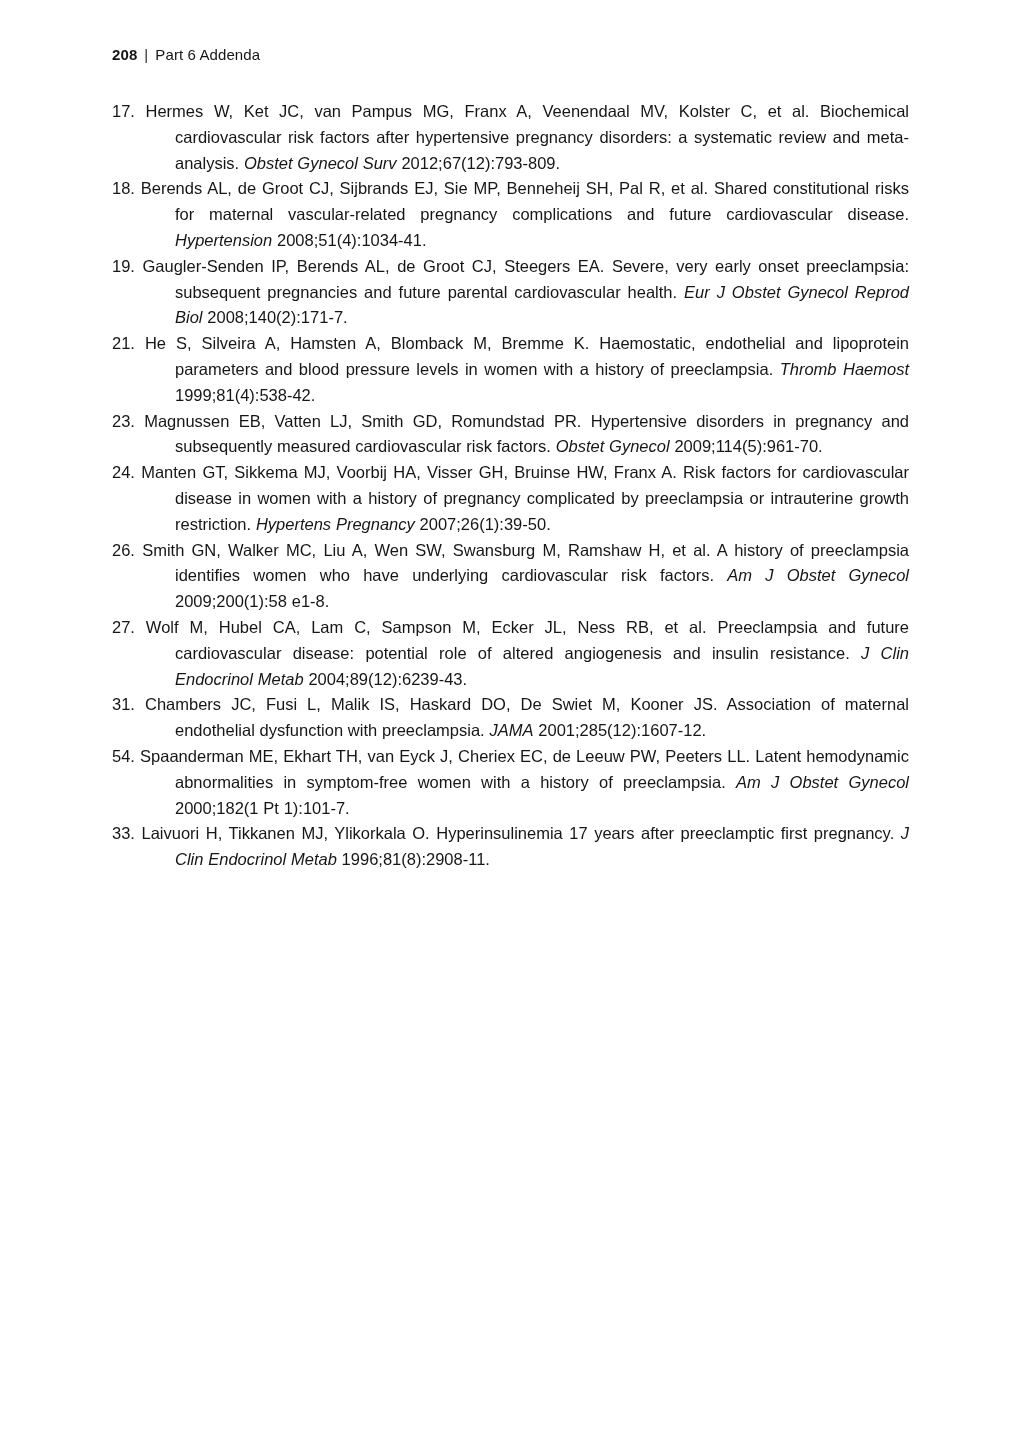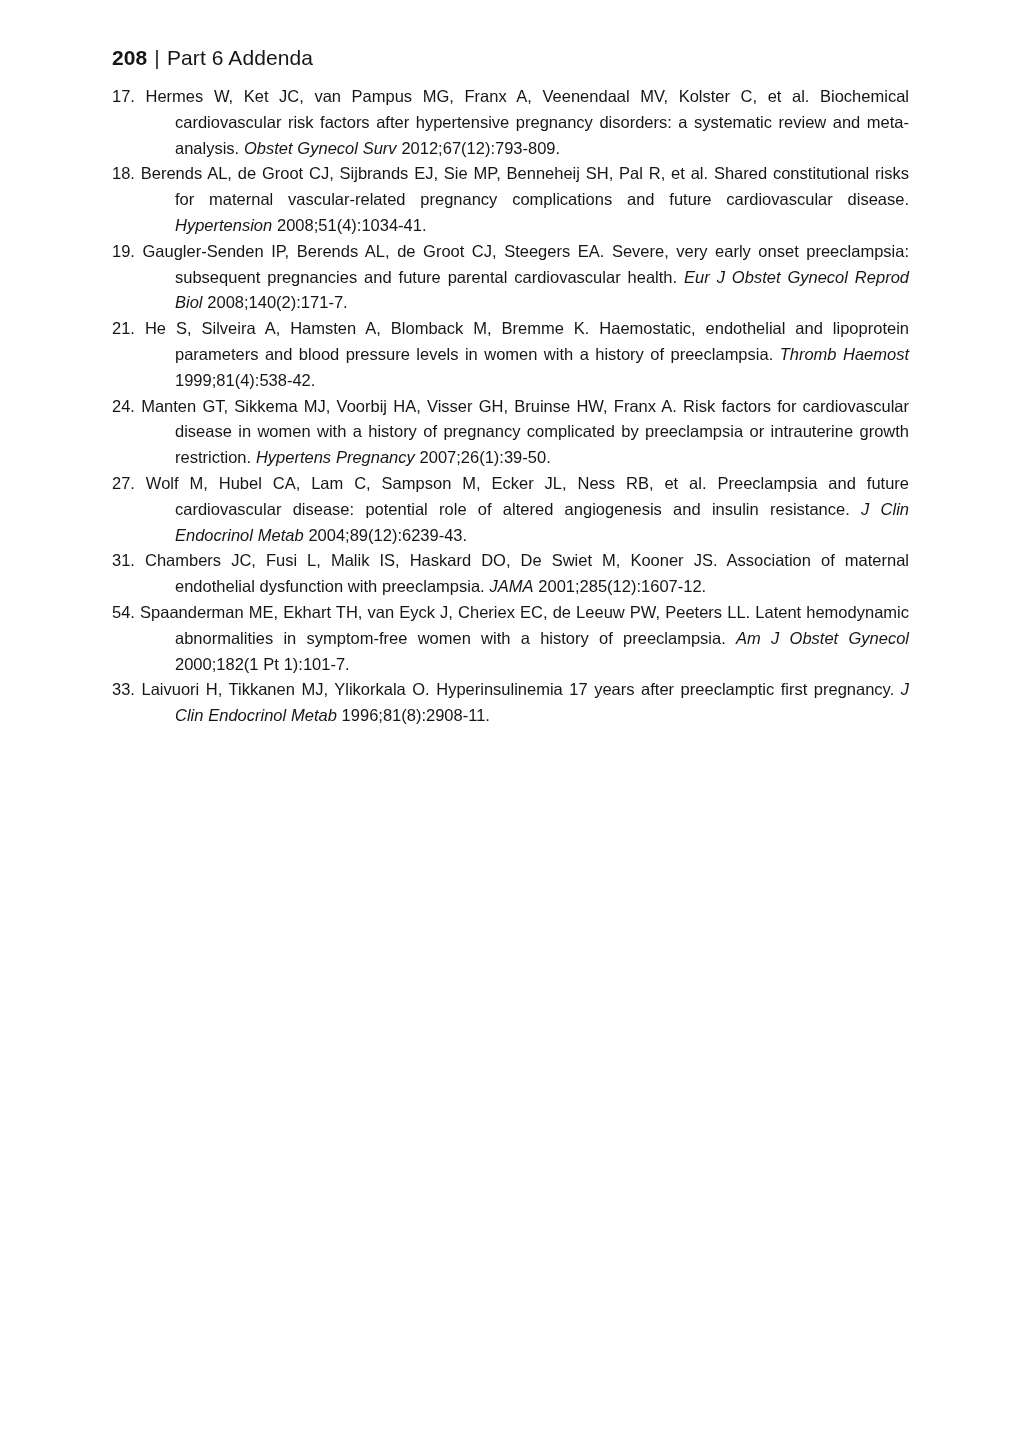--- a/index.html
+++ b/index.html
@@ -12,36 +12,36 @@
     height: 1440px;
     position: relative;
     font-family: "Liberation Sans", sans-serif;
     color: #161616;
     overflow: hidden;
   }
   .page-header {
     position: absolute;
     left: 112px;
     top: 46px;
-    font-size: 21px;
+    font-size: 15px;
     letter-spacing: 0.1px;
     white-space: nowrap;
   }
   .page-number {
     font-weight: 700;
   }
   .sep {
     margin: 0 7px;
     font-weight: 400;
     color: #2a2a2a;
   }
   .ref-list {
     position: absolute;
     left: 112px;
-    top: 84px;
+    top: 99px;
     width: 797px;
   }
   .ref {
     font-size: 16.5px;
     line-height: 25.8px;
     text-align: justify;
     padding-left: 63px;
     text-indent: -63px;
     word-spacing: 0.2px;
   }
@@ -54,18 +54,20 @@
 
 <div class="page-header">
   <span class="page-number">208</span><span class="sep">|</span><span>Part 6 Addenda</span>
 </div>
 
 <div class="ref-list">
     <div class="ref"><span class="ref-num">17.</span> <span>Hermes W, Ket JC, van Pampus MG, Franx A, Veenendaal MV, Kolster C, et al. Biochemical cardiovascular risk factors after hypertensive pregnancy disorders: a systematic review and meta-analysis. </span><i>Obstet Gynecol Surv</i><span> 2012;67(12):793-809.</span></div>
     <div class="ref"><span class="ref-num">18.</span> <span>Berends AL, de Groot CJ, Sijbrands EJ, Sie MP, Benneheij SH, Pal R, et al. Shared constitutional risks for maternal vascular-related pregnancy complications and future cardiovascular disease. </span><i>Hypertension</i><span> 2008;51(4):1034-41.</span></div>
     <div class="ref"><span class="ref-num">19.</span> <span>Gaugler-Senden IP, Berends AL, de Groot CJ, Steegers EA. Severe, very early onset preeclampsia: subsequent pregnancies and future parental cardiovascular health. </span><i>Eur J Obstet Gynecol Reprod Biol</i><span> 2008;140(2):171-7.</span></div>
     <div class="ref"><span class="ref-num">21.</span> <span>He S, Silveira A, Hamsten A, Blomback M, Bremme K. Haemostatic, endothelial and lipoprotein parameters and blood pressure levels in women with a history of preeclampsia. </span><i>Thromb Haemost</i><span> 1999;81(4):538-42.</span></div>
+    <div class="ref"><span class="ref-num">23.</span> <span>Magnussen EB, Vatten LJ, Smith GD, Romundstad PR. Hypertensive disorders in pregnancy and subsequently measured cardiovascular risk factors. </span><i>Obstet Gynecol</i><span> 2009;114(5):961-70.</span></div>
     <div class="ref"><span class="ref-num">24.</span> <span>Manten GT, Sikkema MJ, Voorbij HA, Visser GH, Bruinse HW, Franx A. Risk factors for cardiovascular disease in women with a history of pregnancy complicated by preeclampsia or intrauterine growth restriction. </span><i>Hypertens Pregnancy</i><span> 2007;26(1):39-50.</span></div>
+    <div class="ref"><span class="ref-num">26.</span> <span>Smith GN, Walker MC, Liu A, Wen SW, Swansburg M, Ramshaw H, et al. A history of preeclampsia identifies women who have underlying cardiovascular risk factors. </span><i>Am J Obstet Gynecol</i><span> 2009;200(1):58 e1-8.</span></div>
     <div class="ref"><span class="ref-num">27.</span> <span>Wolf M, Hubel CA, Lam C, Sampson M, Ecker JL, Ness RB, et al. Preeclampsia and future cardiovascular disease: potential role of altered angiogenesis and insulin resistance. </span><i>J Clin Endocrinol Metab</i><span> 2004;89(12):6239-43.</span></div>
     <div class="ref"><span class="ref-num">31.</span> <span>Chambers JC, Fusi L, Malik IS, Haskard DO, De Swiet M, Kooner JS. Association of maternal endothelial dysfunction with preeclampsia. </span><i>JAMA</i><span> 2001;285(12):1607-12.</span></div>
     <div class="ref"><span class="ref-num">54.</span> <span>Spaanderman ME, Ekhart TH, van Eyck J, Cheriex EC, de Leeuw PW, Peeters LL. Latent hemodynamic abnormalities in symptom-free women with a history of preeclampsia. </span><i>Am J Obstet Gynecol</i><span> 2000;182(1 Pt 1):101-7.</span></div>
     <div class="ref"><span class="ref-num">33.</span> <span>Laivuori H, Tikkanen MJ, Ylikorkala O. Hyperinsulinemia 17 years after preeclamptic first pregnancy. </span><i>J Clin Endocrinol Metab</i><span> 1996;81(8):2908-11.</span></div>
   </div>
 
 </body></html>

